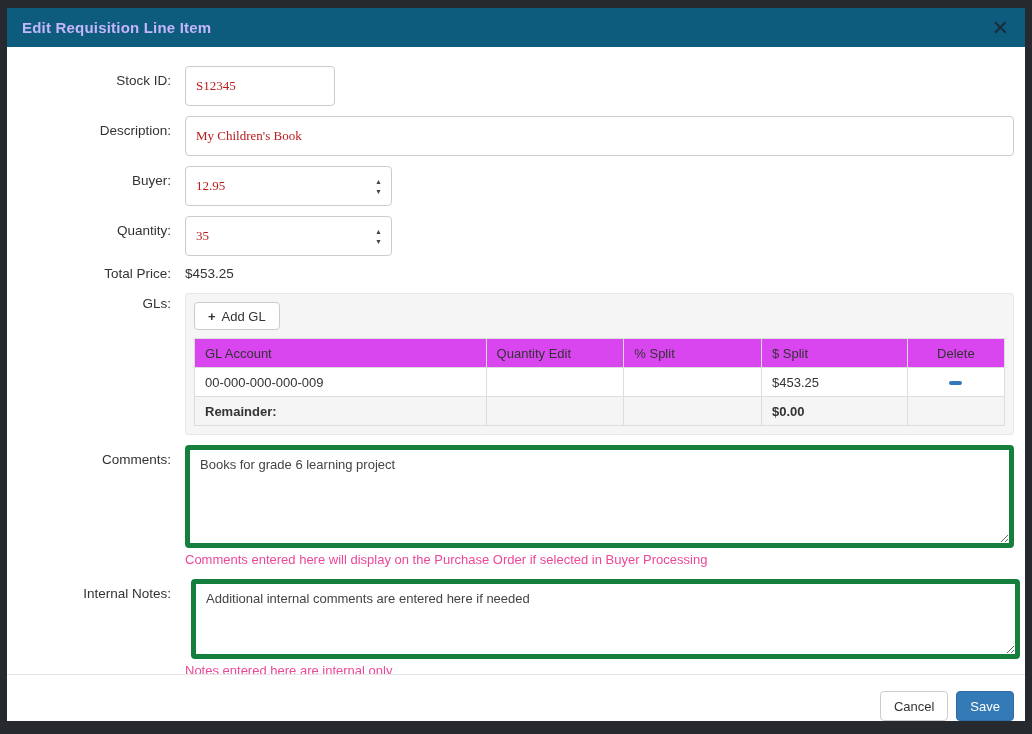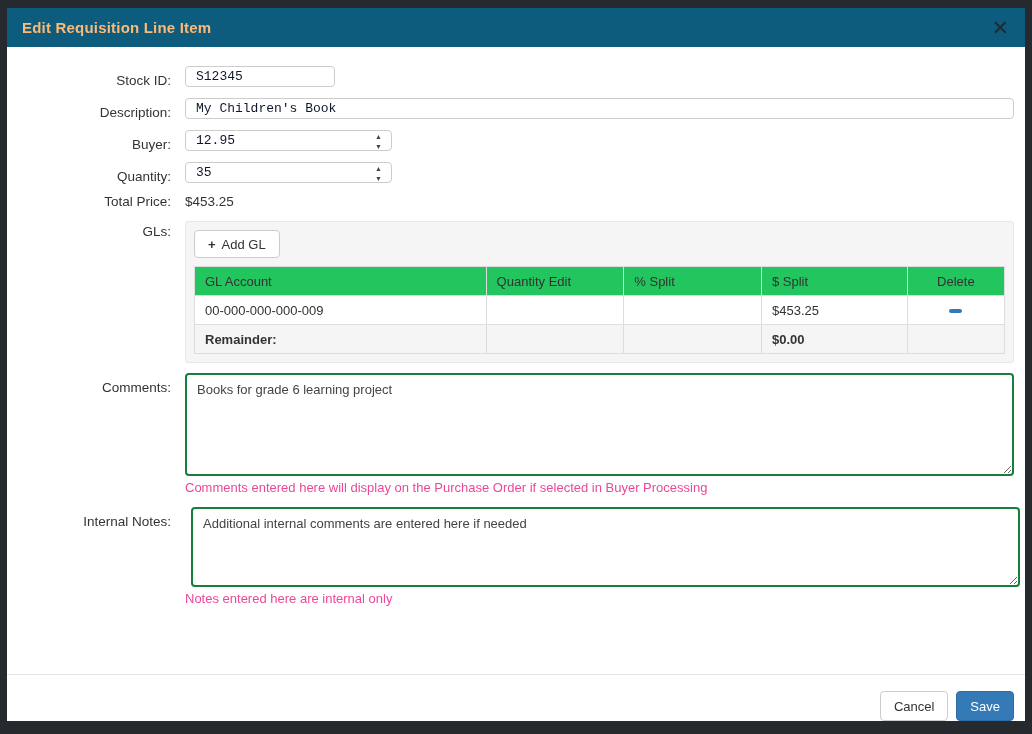--- a/index.html
+++ b/index.html
@@ -11,39 +11,39 @@
     background:#fff;
     display:flex; flex-direction:column;
     overflow:hidden;
   }
   .modal-header {
     height:39px; flex:0 0 39px;
     background:#0d5c7d;
     display:flex; align-items:center;
     padding:0 14px 0 15px;
   }
-  .modal-title { color:#fdba74; font-size:15px; font-weight:bold; letter-spacing:.2px; }
+  .modal-title { color:#c4b5fd; font-size:15px; font-weight:bold; letter-spacing:.2px; }
   .close-btn {
     margin-left:auto; color:#1b2c39; font-size:21px; line-height:1;
     cursor:pointer; font-weight:normal; padding:0 2px;
   }
   .modal-body {
     flex:1 1 auto; padding:19px 11px 0 0; overflow:hidden;
     font-size:13px; color:#333;
   }
   .form-row { display:flex; margin-bottom:10px; }
   .form-label {
     flex:0 0 178px; text-align:right; padding-right:14px; padding-top:7px;
     color:#333; font-size:13.5px;
   }
   .form-control { flex:1 1 auto; min-width:0; }
   input.txt {
-    height:21px; border:1px solid #ccc; border-radius:4px;
-    padding:0 10px; font-size:13px; color:#0f172a;
-    font-family:Liberation Mono, monospace;
+    height:40px; border:1px solid #ccc; border-radius:4px;
+    padding:0 10px; font-size:13px; color:#b91c1c;
+    font-family:Liberation Serif, serif;
     outline:none; background:#fff; display:block;
   }
   .w-stock { width:150px; }
   .w-full { width:100%; }
   .num-wrap { position:relative; width:207px; }
   .num-wrap input { width:100%; padding-right:30px; }
   .spinner {
     position:absolute; right:10px; top:50%; transform:translateY(-50%);
     display:flex; flex-direction:column; align-items:center; gap:3px;
     font-size:7px; color:#444; line-height:1; cursor:pointer;
@@ -62,33 +62,33 @@
     height:28px; padding:0 13px; font-size:13px; color:#333;
     cursor:pointer; margin-bottom:8px;
     font-family:"Liberation Sans", sans-serif;
   }
   .plus-glyph { font-weight:bold; font-size:13px; color:#333; }
   table.gl-table { width:100%; border-collapse:collapse; background:#fff; font-size:13px; }
   .gl-table th, .gl-table td {
     border:1px solid #ddd; padding:6px 10px; text-align:left;
     color:#333; font-weight:normal; height:29px;
   }
-  .gl-table thead th { background:#22c55e; }
+  .gl-table thead th { background:#d946ef; }
   .gl-table tr.remainder-row td { background:#f5f5f5; }
   .gl-table .bold { font-weight:bold; }
   .gl-table .center { text-align:center; }
   .col-account { width:36%; } .col-qty { width:17%; } .col-pct { width:17%; }
   .col-dollar { width:18%; } .col-del { width:12%; }
   .minus-dash {
     display:inline-block; width:13px; height:4px; border-radius:2px;
     background:#3379b8; vertical-align:middle; cursor:pointer;
   }
 
   textarea.ta {
-    width:100%; border:2px solid #15803d; border-radius:4px;
+    width:100%; border:5px solid #15803d; border-radius:4px;
     padding:7px 10px; font-size:13px; color:#444;
     font-family:"Liberation Sans", sans-serif;
     resize:both; outline:none; display:block;
   }
   .ta-comments { height:103px; }
   .ta-notes { height:80px;margin-left:6px; }
   .help-text { font-size:13px; color:#ec4899; padding:4px 0 4px 0; }
 
   .modal-footer {
     flex:0 0 47px; border-top:1px solid #e5e5e5;

